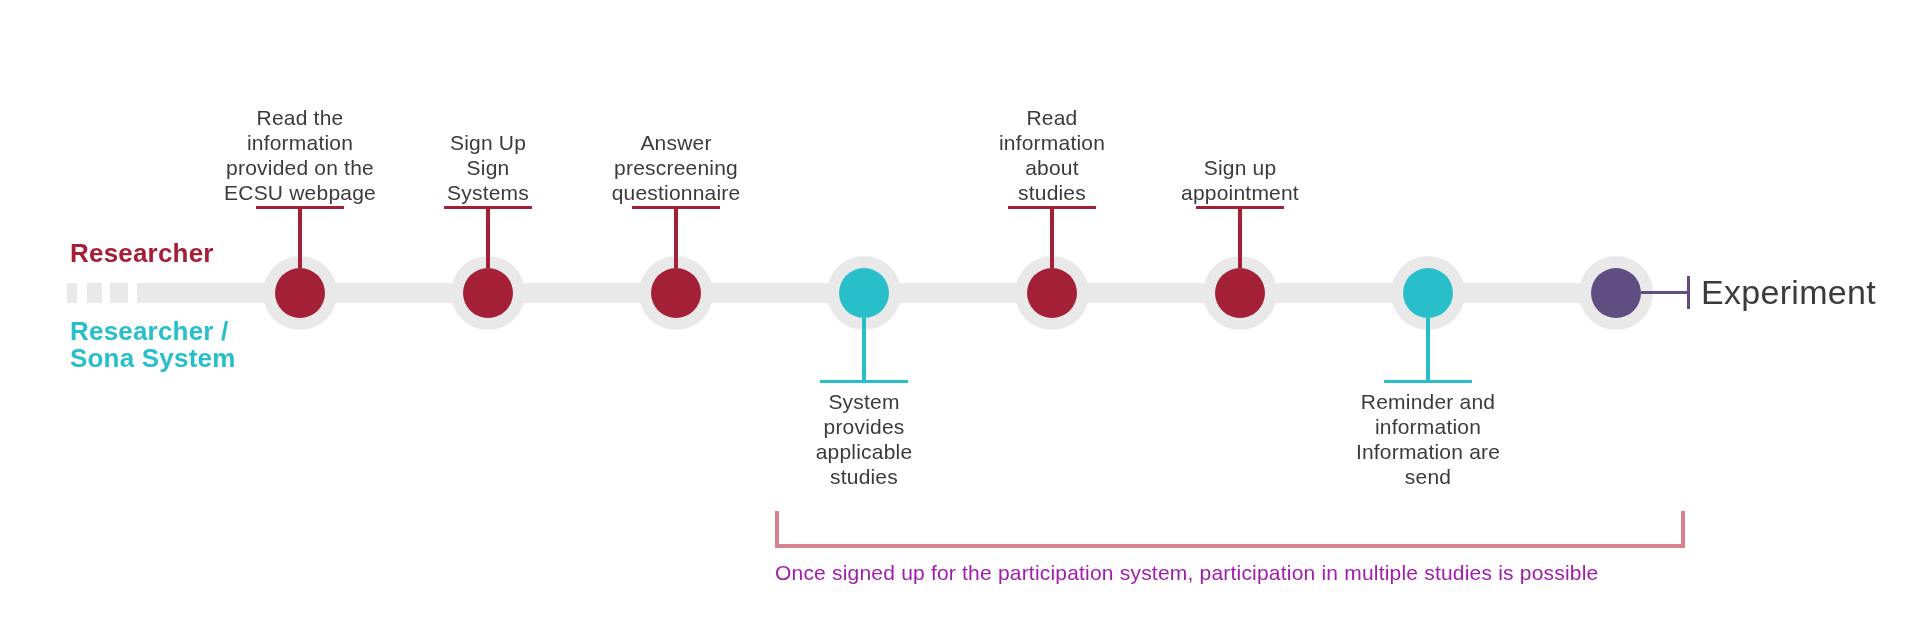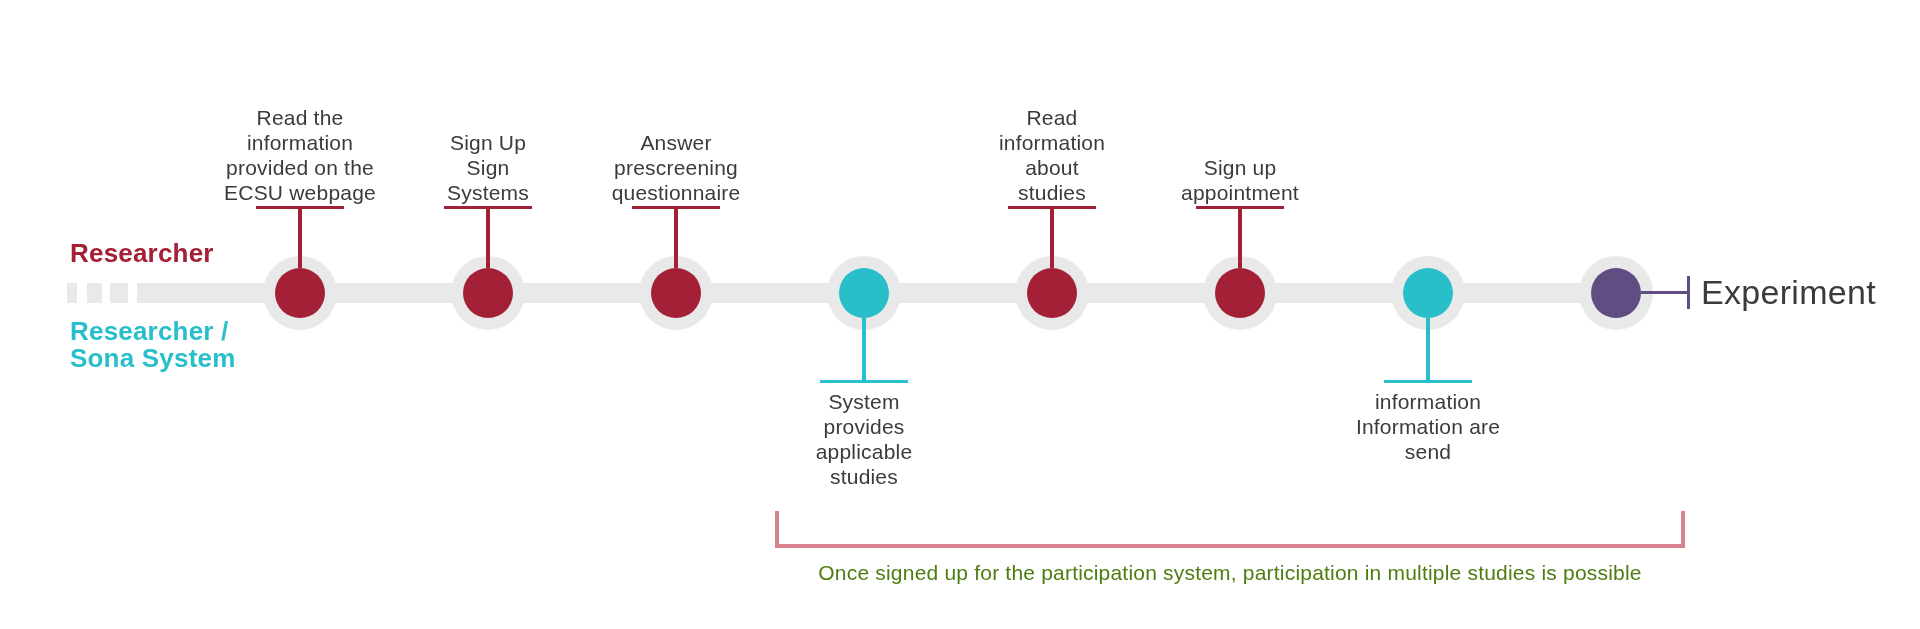--- a/index.html
+++ b/index.html
@@ -84,23 +84,22 @@
     left: 775px; top: 511px;
     width: 902px; height: 33px;
     border-left: 4px solid #d8828f;
     border-right: 4px solid #d8828f;
     border-bottom: 4px solid #d8828f;
   }
   .bracket-caption {
     position: absolute;
     left: 775px; top: 561px;
     width: 910px;
-    text-align: center;
     font-size: 21px;
-    color: #4d7c0f;
+    color: #a21caf;
     letter-spacing: 0.2px;
   }
 </style>
 </head>
 <body>
 
 <div class="canvas">
 
   <div class="lane-label lane-participant">Researcher</div>
   <div class="lane-label lane-researcher">
@@ -173,20 +172,21 @@
   <div class="node-label top" style="left:1130px;">
     <span>Sign up</span>
     <span>appointment</span>
   </div>
 
   <div class="bubble" style="left:1391px;"></div>
   <div class="stem-bottom" style="left:1426px;"></div>
   <div class="underline" style="left:1384px;"></div>
   <div class="dot researcher" style="left:1403px;"></div>
   <div class="node-label bottom" style="left:1318px;">
+    <span>Reminder and</span>
     <span>information</span>
     <span>Information are</span>
     <span>send</span>
   </div>
 
   <div class="bubble" style="left:1579px;"></div>
   <div class="dot experiment" style="left:1591px;"></div>
   <div class="endpoint-hline"></div>
   <div class="endpoint-vbar"></div>
   <div class="endpoint-label">Experiment</div>

